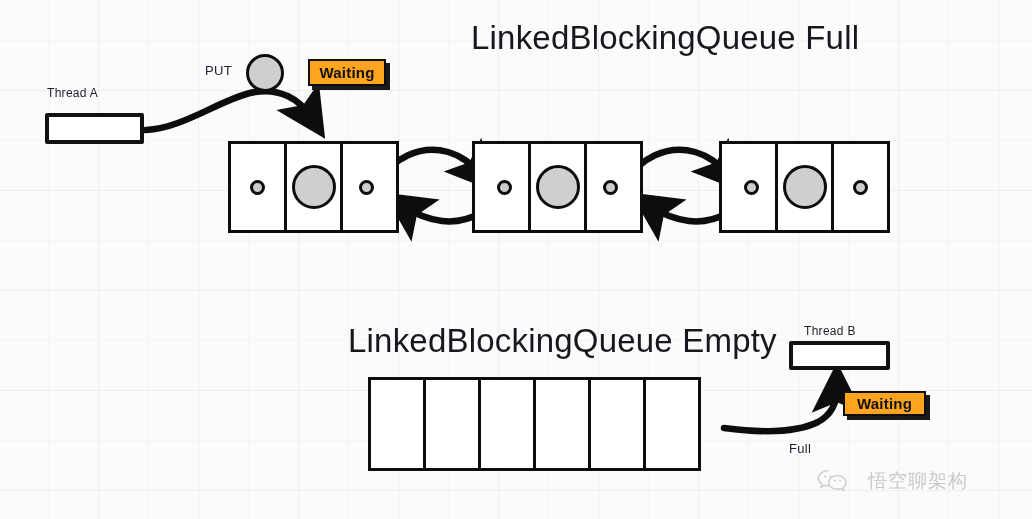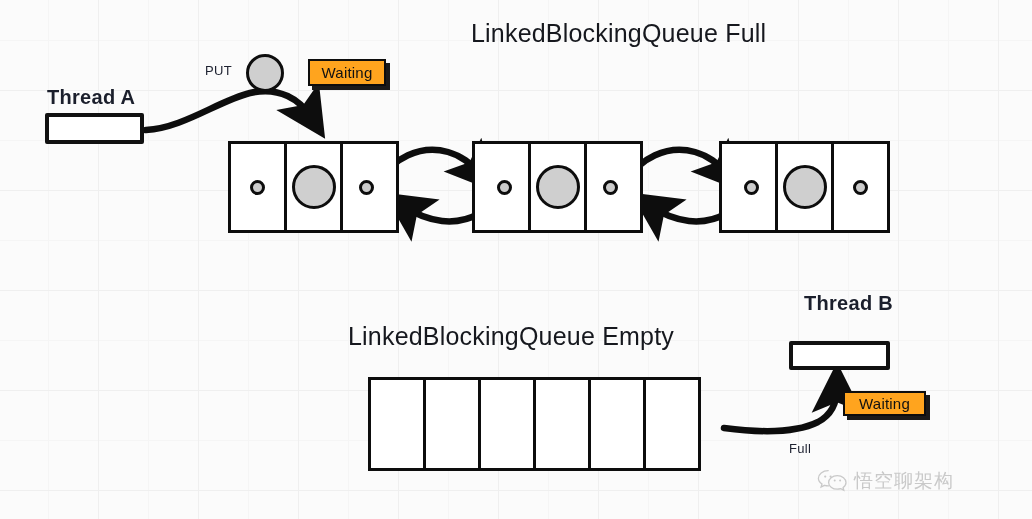--- a/index.html
+++ b/index.html
@@ -29,28 +29,28 @@
     width: 1032px;
     height: 519px;
     pointer-events: none;
   }
   .lbl {
     position: absolute;
     white-space: nowrap;
     color: #14161c;
   }
   .title {
-    font-size: 25px;
+    font-size: 33px;
     letter-spacing: 0.2px;
     color: #16181e;
     font-weight: 400;
   }
   .thread-label {
-    font-size: 20px;
-    font-weight: bold;
+    font-size: 12px;
+    font-weight: normal;
     color: #1b1f2c;
     letter-spacing: 0.3px;
     text-align: right;
   }
   .small-label {
     font-size: 13px;
     color: #1d2130;
     letter-spacing: 0.3px;
   }
   .thread-box {
@@ -59,21 +59,21 @@
     border: 4px solid #111111;
     border-radius: 2px;
     box-sizing: border-box;
   }
   .badge {
     position: absolute;
     background: #FFA41E;
     border: 2px solid #0d0d0d;
     color: #111111;
     font-size: 15px;
-    font-weight: normal;
+    font-weight: bold;
     display: flex;
     align-items: center;
     justify-content: center;
     box-shadow: 4px 4px 0 #1a1a1a;
     box-sizing: border-box;
     letter-spacing: 0.2px;
   }
   .node {
     position: absolute;
     display: flex;
@@ -117,21 +117,21 @@
     border: 3px solid #0d0d0d;
     box-sizing: border-box;
   }
   .empty-cell + .empty-cell {
     margin-left: -3px;
   }
   .watermark {
     position: absolute;
     display: flex;
     align-items: center;
-    gap: 7px;
+    gap: 21px;
     color: #c9c9c9;
     font-size: 19px;
     font-family: "DejaVu Sans", sans-serif;
     letter-spacing: 1px;
   }
 </style>
 </head>
 <body>
 
 <div id="canvas">
@@ -200,21 +200,21 @@
     <div class="cell" style="width:59px; height:92px;">
       <div class="dot-lg"></div>
     </div>
     <div class="cell" style="width:59px; height:92px;">
       <div class="dot-sm"></div>
     </div>
   </div>
 
   <div class="lbl title" style="left:348px; top:322px;">LinkedBlockingQueue Empty</div>
 
-  <div class="lbl thread-label" style="left:804px; top:292px;">Thread B</div>
+  <div class="lbl thread-label" style="left:804px; top:324px;">Thread B</div>
 
   <div class="thread-box" style="left:789px; top:341px; width:101px; height:29px;"></div>
 
   <div class="badge" style="left:843px; top:391px; width:83px; height:25px;">Waiting</div>
 
   <div class="lbl small-label" style="left:789px; top:441px;">Full</div>
 
   <div class="empty-queue" style="left:368px; top:377px;">
     <div class="empty-cell" style="width:58px; height:94px;"></div>
     <div class="empty-cell" style="width:58px; height:94px;"></div>

